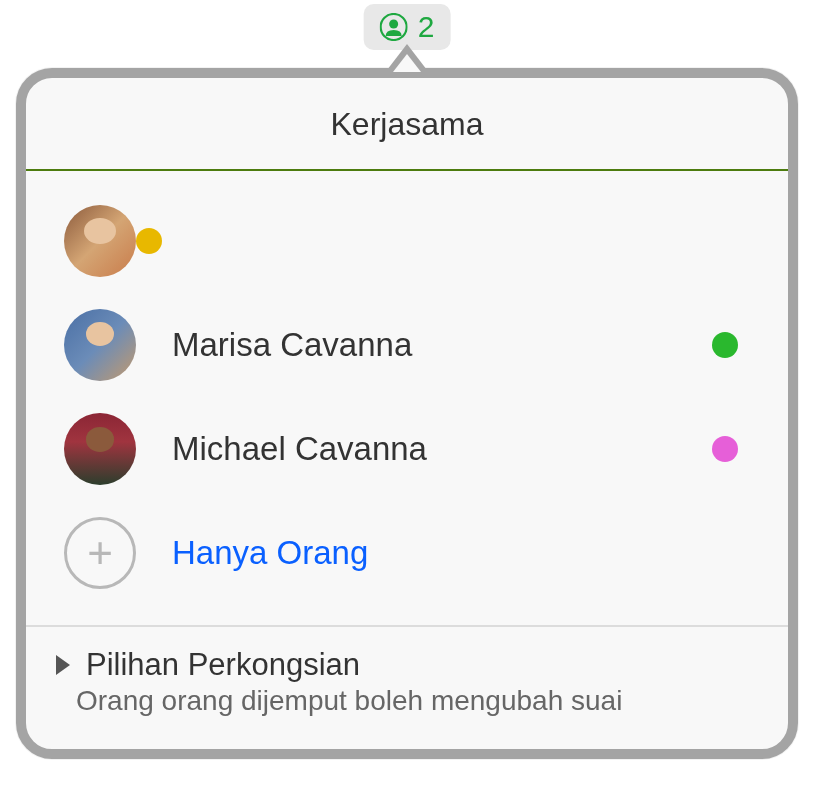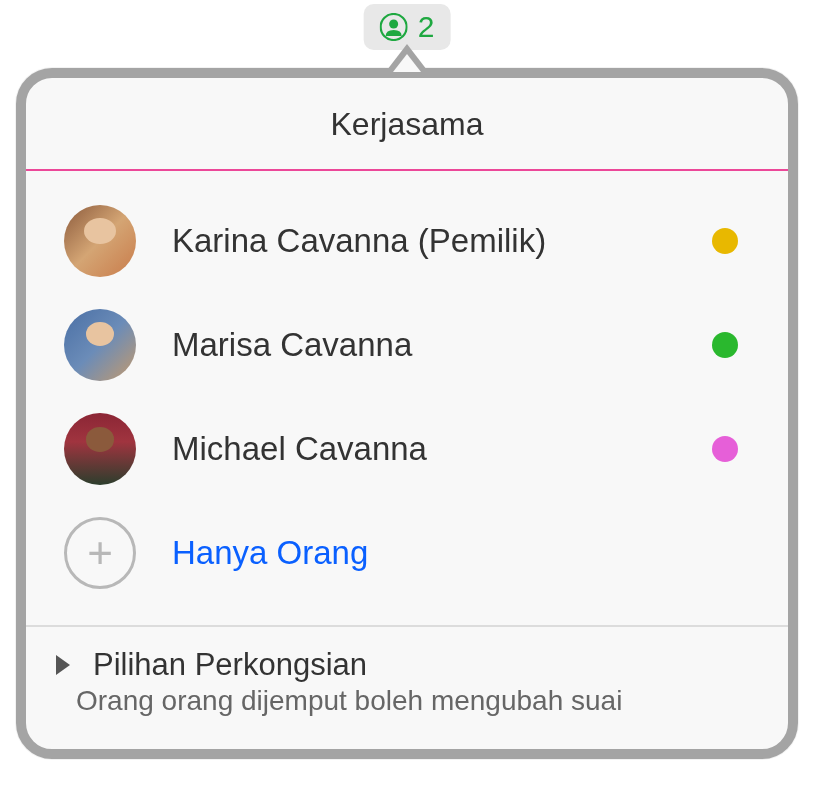--- a/index.html
+++ b/index.html
@@ -82,21 +82,21 @@
       margin-top: 22px;
       background: #f8f8f8;
       border: 10px solid #a4a4a4;
       border-radius: 36px;
       overflow: hidden;
       box-shadow: 0 0 0 1px rgba(0,0,0,0.05);
     }
     .popover-header {
       text-align: center;
       padding: 28px 0 26px;
-      border-bottom: 2px solid #ec4899;
+      border-bottom: 2px solid #4d7c0f;
     }
     .popover-title {
       font-size: 32px;
       font-weight: 400;
       color: #333;
     }
     .participants {
       padding: 18px 0 8px;
     }
     .participant-row {
@@ -190,21 +190,21 @@
       color: #0a60ff;
       margin-left: 36px;
     }
     .sharing-section {
       border-top: 2px solid #dcdcdc;
       padding: 20px 30px 32px 30px;
     }
     .sharing-header {
       display: flex;
       align-items: center;
-      gap: 23px;
+      gap: 16px;
     }
     .disclosure-triangle {
       width: 0;
       height: 0;
       border-top: 10px solid transparent;
       border-bottom: 10px solid transparent;
       border-left: 14px solid #555;
     }
     .sharing-title {
       font-size: 31px;
@@ -234,21 +234,20 @@
 <div class="popover-wrapper">
   <div class="popover-arrow"></div>
   <div class="popover">
     <div class="popover-header">
       <div class="popover-title">Kerjasama</div>
     </div>
 
     <div class="participants">
       <div class="participant-row">
         <div class="avatar avatar-1"></div>
-        <div class="participant-name">Karina Cavanna (Pemilik)</div>
         <div class="status-dot" style="background:#e8b800"></div>
       </div>
       <div class="participant-row">
         <div class="avatar avatar-3"></div>
         <div class="participant-name">Marisa Cavanna</div>
         <div class="status-dot" style="background:#2ab82e"></div>
       </div>
       <div class="participant-row">
         <div class="avatar avatar-2"></div>
         <div class="participant-name">Michael Cavanna</div>

